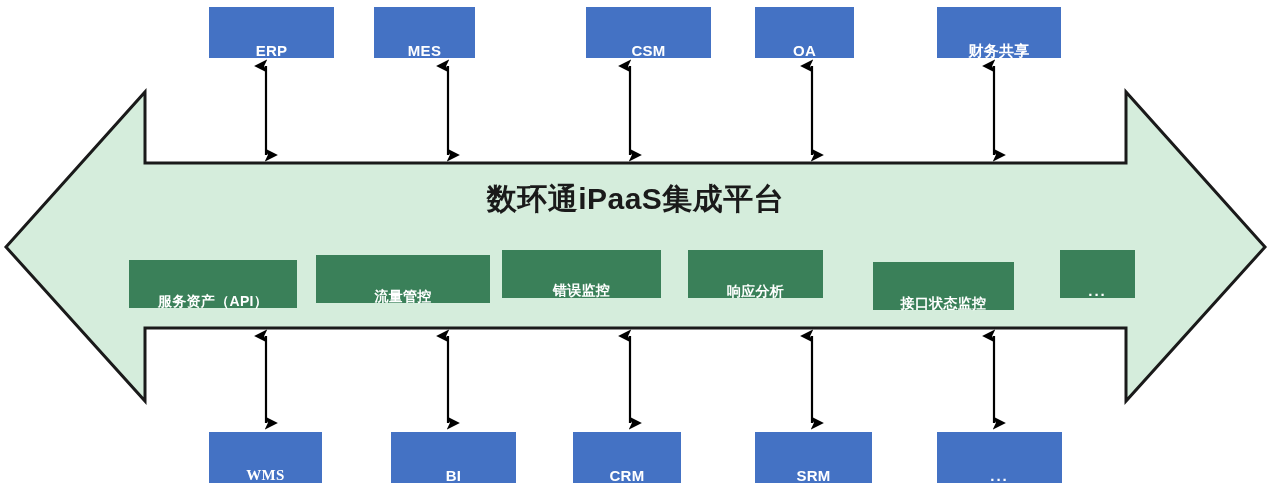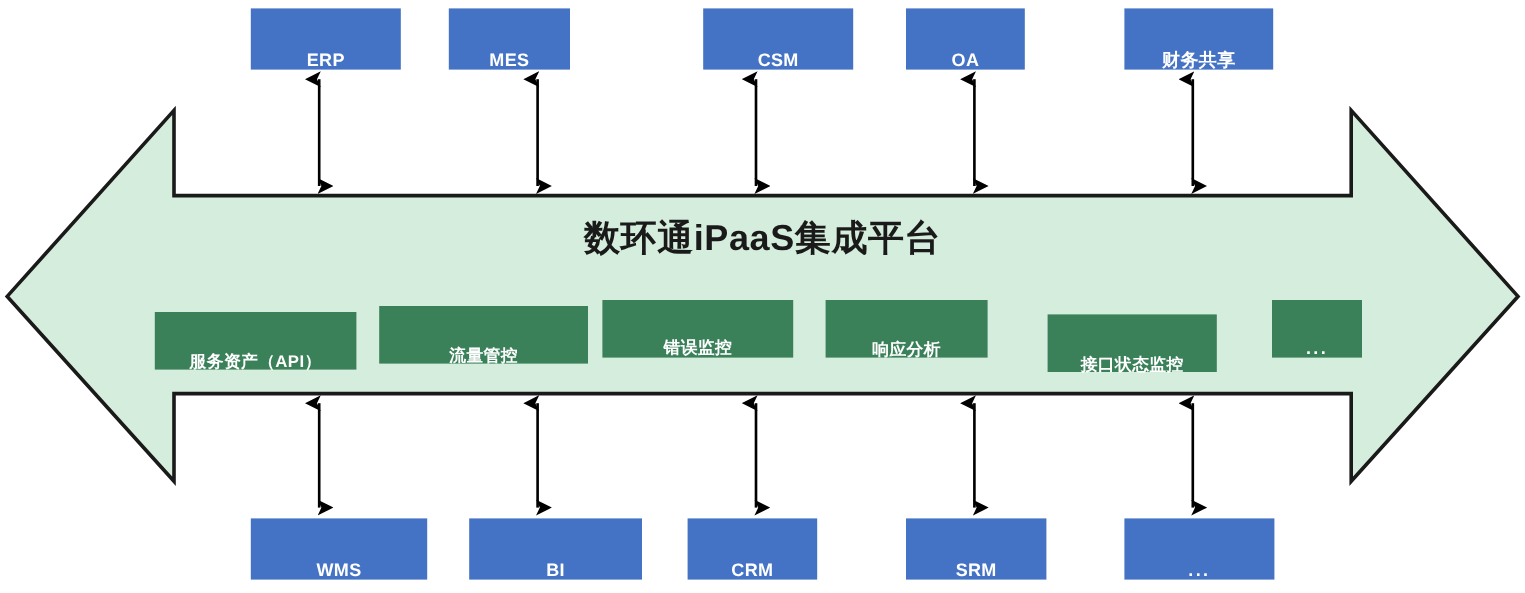--- a/index.html
+++ b/index.html
@@ -130,24 +130,24 @@
         <span>响应分析</span>
       </div>
       <div class="node-box cap-box" style="left: 873px; top: 250px; width: 141px; margin-top: 12px;">
         <span>接口状态监控</span>
       </div>
       <div class="node-box cap-box" style="left: 1060px; top: 250px; width: 75px;">
         <span class="ellipsis-label">...</span>
       </div>
     </div>
   <div id="bottom-systems-layer">
-      <div class="node-box sys-box" style="left: 209px; top: 432px; width: 147px;">
+      <div class="node-box sys-box" style="left: 209px; top: 432px; width: 113px; font-family: Liberation Serif, serif;">
         <span>WMS</span>
       </div>
-      <div class="node-box sys-box" style="left: 391px; top: 432px; width: 144px;">
+      <div class="node-box sys-box" style="left: 391px; top: 432px; width: 125px;">
         <span>BI</span>
       </div>
       <div class="node-box sys-box" style="left: 573px; top: 432px; width: 108px;">
         <span>CRM</span>
       </div>
       <div class="node-box sys-box" style="left: 755px; top: 432px; width: 117px;">
         <span>SRM</span>
       </div>
       <div class="node-box sys-box" style="left: 937px; top: 432px; width: 125px;">
         <span class="ellipsis-label">...</span>

